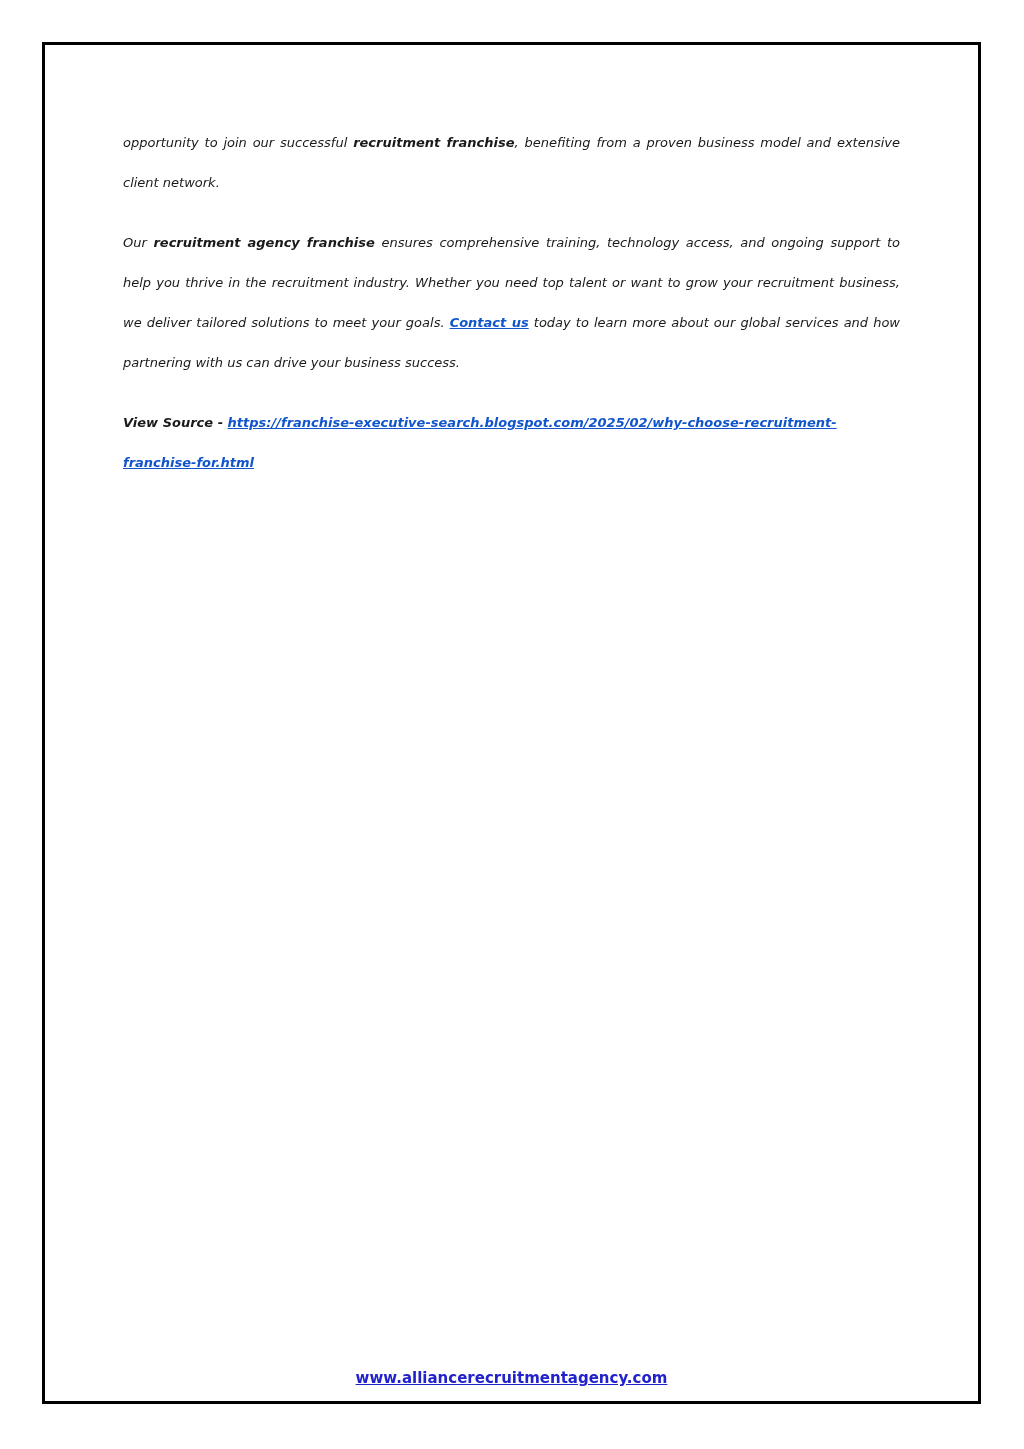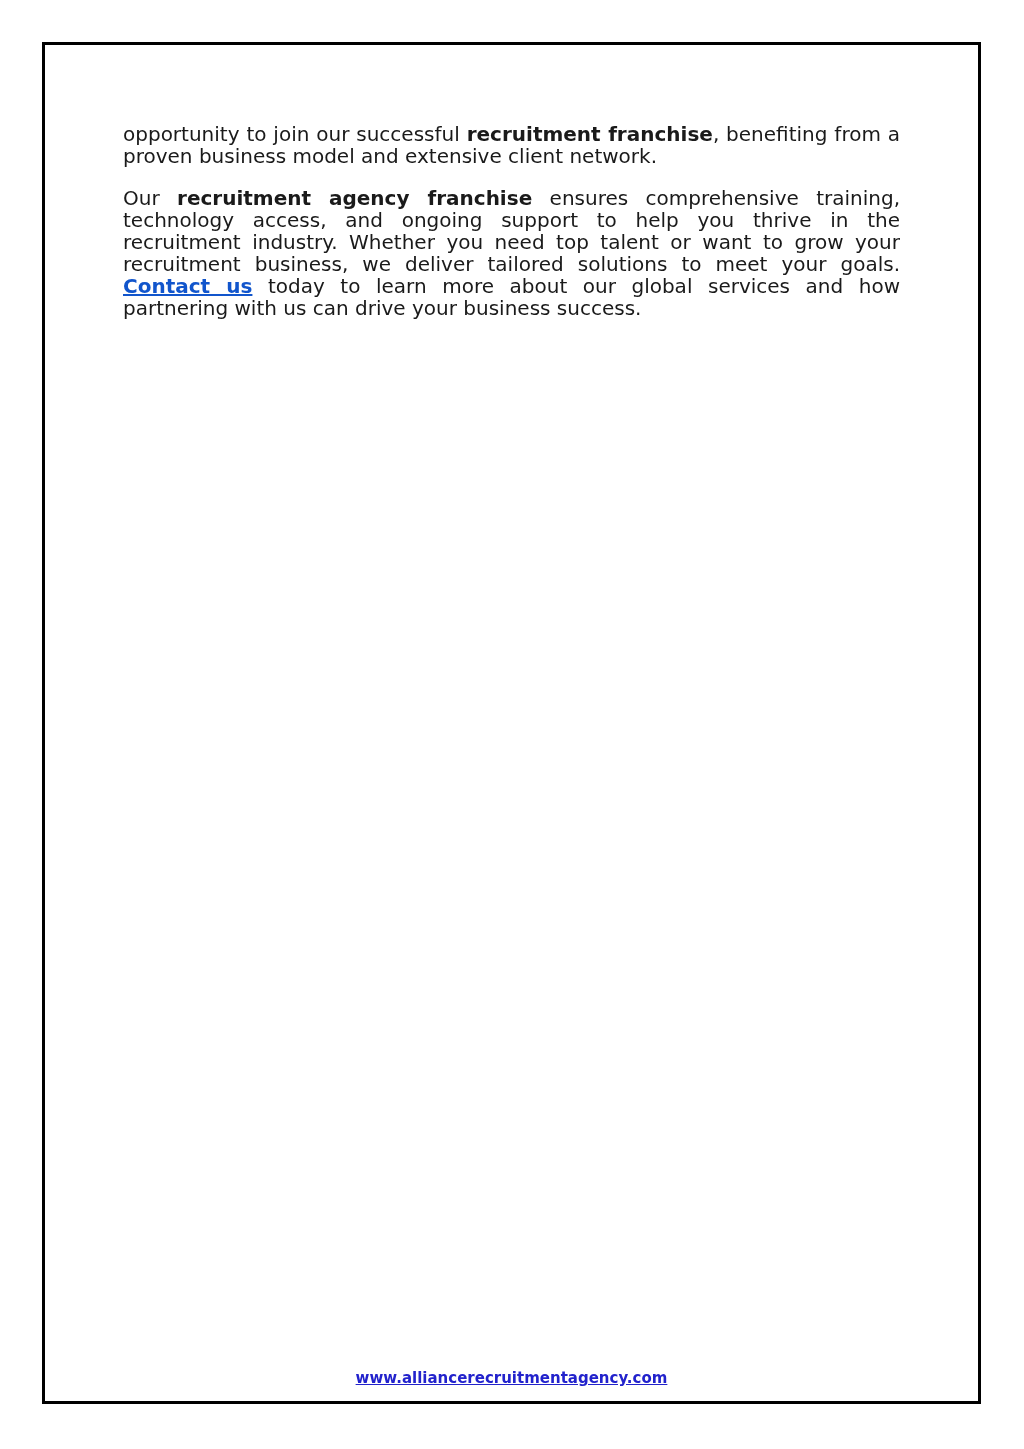--- a/index.html
+++ b/index.html
@@ -25,25 +25,26 @@
     border: 3px solid var(--border-color);
     background: var(--page-bg);
   }
   .content {
     position: absolute;
     left: 78px;
     right: 78px;
     top: 78px;
   }
   .para {
-    font-size: 20px;
-    line-height: 22px;
+    font-size: 13px;
+    line-height: 40px;
     color: var(--text);
     text-align: justify;
     margin-bottom: 20px;
+    font-style: italic;
   }
   .para b { font-weight: 700; }
   .view-source {
     text-align: left;
     overflow-wrap: break-word;
     word-break: break-word;
     font-weight: 700;
   }
   a.inline-link {
     color: var(--link-blue);
@@ -74,19 +75,22 @@
   <div class="content">
 
     <p class="para">
       <span>opportunity to join our successful </span><b>recruitment franchise</b><span>, benefiting from a proven business model and extensive client network.</span>
     </p>
 
     <p class="para">
       <span>Our </span><b>recruitment agency franchise</b><span> ensures comprehensive training, technology access, and ongoing support to help you thrive in the recruitment industry. Whether you need top talent or want to grow your recruitment business, we deliver tailored solutions to meet your goals. </span><a class="inline-link">Contact us</a><span> today to learn more about our global services and how partnering with us can drive your business success.</span>
     </p>
 
+    <p class="para view-source">
+      <b>View Source - </b><a class="inline-link">https://franchise-executive-search.blogspot.com/2025/02/why-choose-recruitment-franchise-for.html</a>
+    </p>
 
   </div>
 
   <div class="page-footer">
     <a class="footer-link">www.alliancerecruitmentagency.com</a>
   </div>
 </div>
 
 </body></html>

